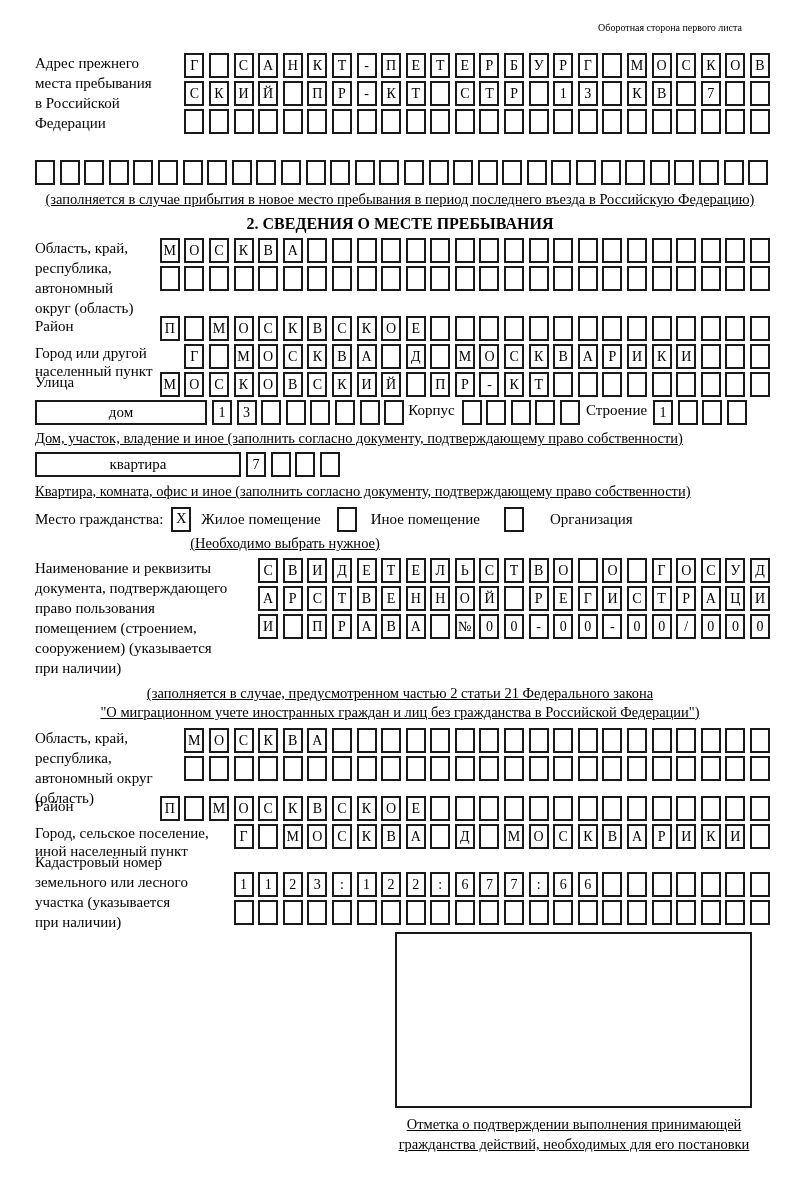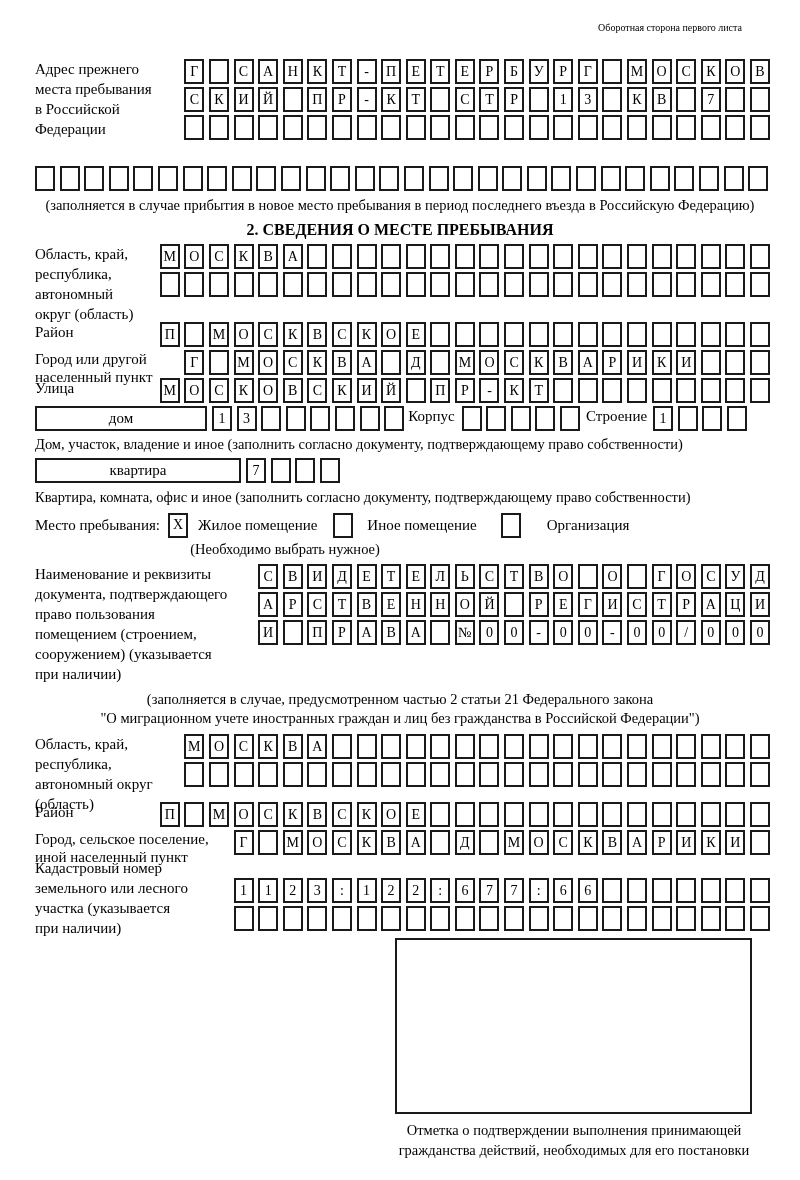--- a/index.html
+++ b/index.html
@@ -17,33 +17,33 @@
   .boxcol .boxrow + .boxrow { margin-top:3px; }
   .cell {
     flex:0 0 20px; width:20px; height:25px; border:2px solid #1a1a1a;
     display:flex; align-items:center; justify-content:center;
     font-size:14px; line-height:1; background:#fff;
   }
   .widebox {
     height:25px; border:2px solid #1a1a1a; display:flex;
     align-items:center; justify-content:center; font-size:15px; background:#fff;
   }
-  .note { font-size:14.5px; line-height:19px; }
+  .note { font-size:14.5px; line-height:19px;text-decoration:underline; }
   .title { font-weight:bold; font-size:16px; text-align:center; }
   .subtitle { font-weight:bold; font-size:15.5px; text-align:center; }
   .bigbox { margin-left:395px; width:357px; height:176px; border:2.5px solid #1a1a1a; background:#fff; }
 </style>
 </head>
 <body>
 
 <div class="page">
 
   <div class="hdr">Оборотная сторона первого листа</div>
 
-  <div class="row" style="margin-top:26px; height:104px;">
+  <div class="row" style="margin-top:20px; height:104px;">
     <div class="lbl">
       <div>Адрес прежнего</div>
       <div>места пребывания</div>
       <div>в Российской</div>
       <div>Федерации</div>
     </div>
     <div class="auto boxcol">
       <div class="boxrow">
           <span class="cell">Г</span>
           <span class="cell"></span>
@@ -357,21 +357,21 @@
     <div class="boxrow" style="margin-left:5px;">
         <span class="cell">7</span>
         <span class="cell"></span>
         <span class="cell"></span>
         <span class="cell"></span>
       </div>
   </div>
   <div class="note" style="margin-top:5px; padding-left:35px;">Квартира, комната, офис и иное (заполнить согласно документу, подтверждающему право собственности)</div>
 
   <div class="row" style="margin-top:5px; height:26px; align-items:center;">
-    <div class="lbl">Место пребывания:</div>
+    <div class="lbl">Место гражданства:</div>
     <div class="boxrow" style="margin-left:8px;">
         <span class="cell">X</span>
       </div>
     <div class="lbl" style="margin-left:10px;">Жилое помещение</div>
     <div class="boxrow" style="margin-left:16px;">
         <span class="cell"></span>
       </div>
     <div class="lbl" style="margin-left:14px;">Иное помещение</div>
     <div class="boxrow" style="margin-left:24px;">
         <span class="cell"></span>

